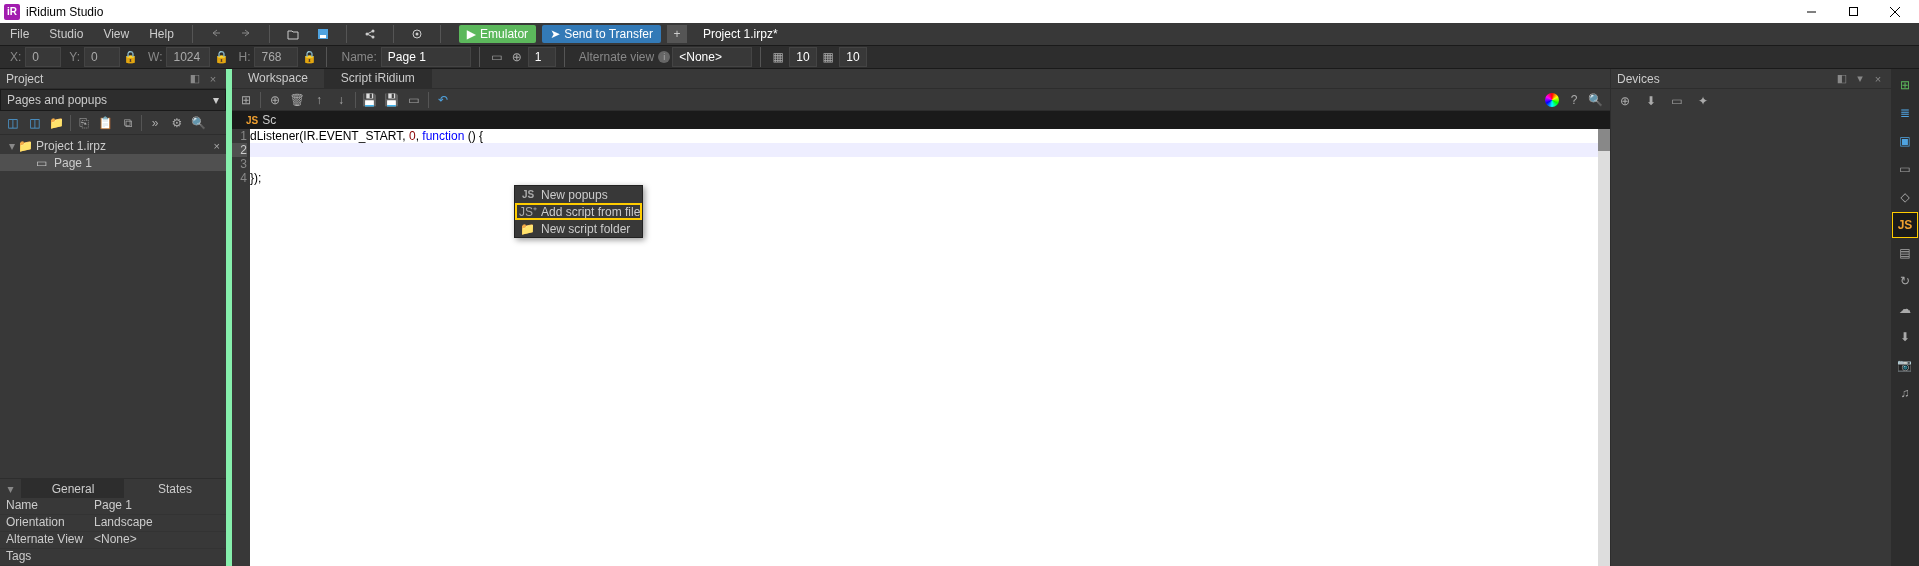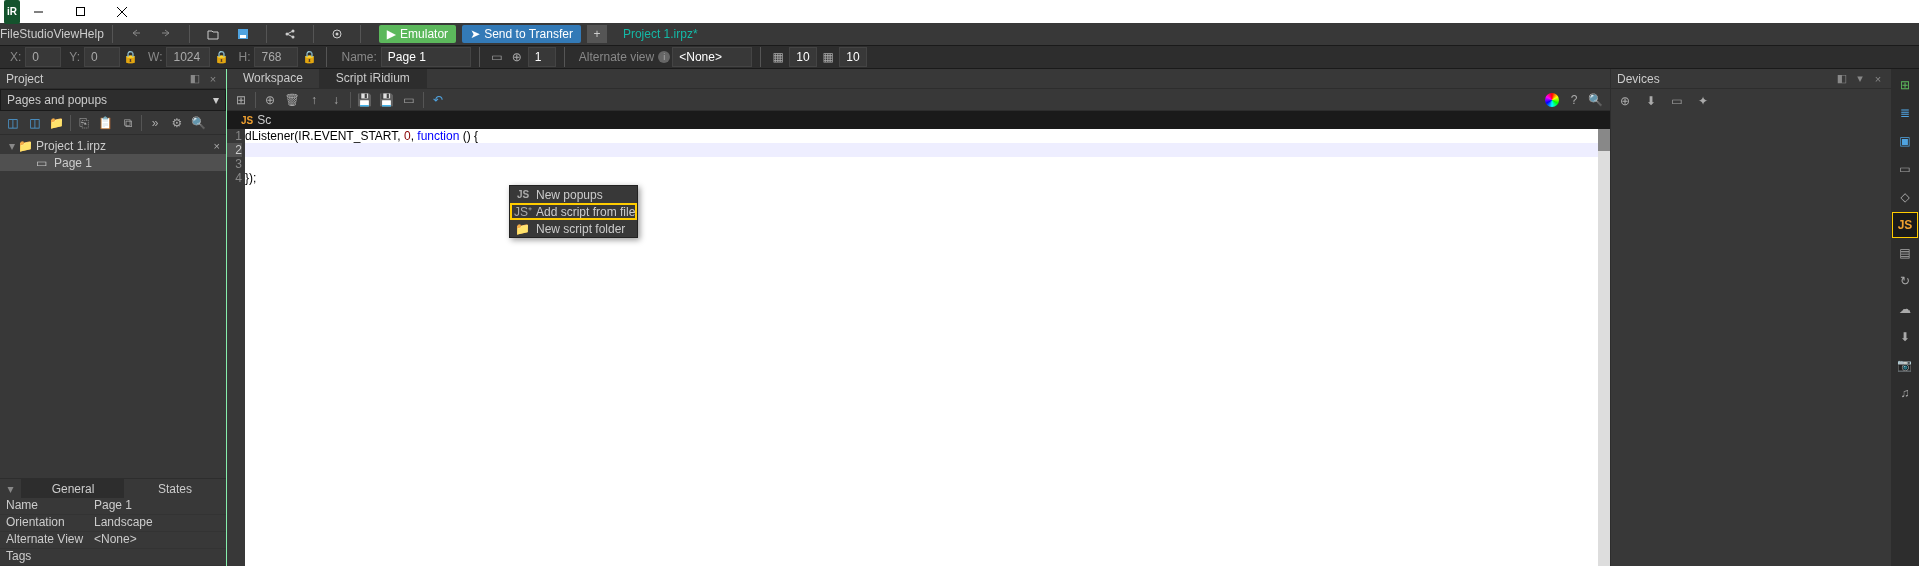--- a/index.html
+++ b/index.html
@@ -1,29 +1,29 @@
 <!DOCTYPE html>
 <html><head>
 <meta charset="utf-8">
 <style>
 * { margin:0; padding:0; box-sizing:border-box; font-family:"Segoe UI",Tahoma,sans-serif; font-size:12px; user-select:none; }
 body { background:#383838; color:#ccc; width:1919px; height:566px; overflow:hidden; }
 .title-bar { height:23px; background:#fff; color:#000; display:flex; align-items:center; padding:0 4px; }
-.title-bar .logo { width:16px; height:24px; background:#14532d; border-radius:2px; margin-right:6px; display:flex; align-items:center; justify-content:center; color:#fff; font-size:10px; font-weight:bold; }
+.title-bar .logo { width:16px; height:16px; background:#a21caf; border-radius:2px; margin-right:6px; display:flex; align-items:center; justify-content:center; color:#fff; font-size:10px; font-weight:bold; }
 .title-bar .title { flex:1; font-size:12px; }
 .title-bar .win-btns { display:flex; gap:18px; margin-right:8px; }
 .title-bar .win-btn { width:24px; height:18px; display:flex; align-items:center; justify-content:center; cursor:pointer; }
 .menu-bar { height:22px; background:#383838; display:flex; align-items:center; }
-.menu-bar .menu-item { padding:3px 0; cursor:pointer; color:#ccc; }
+.menu-bar .menu-item { padding:3px 10px; cursor:pointer; color:#ccc; }
 .menu-bar .sep { width:1px; height:18px; background:#555; margin:0 8px; }
 .menu-bar .icon-btn { width:22px; height:22px; display:flex; align-items:center; justify-content:center; margin:0 4px; cursor:pointer; color:#ccc; }
 .btn-emulator { background:#5cb85c; color:#fff; padding:2px 8px; border-radius:2px; display:flex; align-items:center; gap:4px; cursor:pointer; margin-left:10px; }
 .btn-send { background:#337ab7; color:#fff; padding:2px 8px; border-radius:2px; display:flex; align-items:center; gap:4px; cursor:pointer; margin-left:6px; }
 .btn-plus { width:20px; height:18px; background:#555; display:flex; align-items:center; justify-content:center; margin-left:6px; cursor:pointer; }
-.tab-proj { padding:3px 10px; background:#383838; color:#14b8a6; margin-left:6px; }
+.tab-proj { padding:3px 10px; background:#383838; color:#ffffff; margin-left:6px; }
 .props-bar { height:24px; background:#2d2d2d; display:flex; align-items:center; border-top:1px solid #1a1a1a; border-bottom:1px solid #1a1a1a; gap:2px; padding-left:4px; }
 .props-bar .lbl { color:#888; margin-left:6px; margin-right:2px; }
 .props-bar .val { background:#383838; color:#aaa; padding:2px 6px; min-width:30px; border:1px solid #444; }
 .props-bar .inp { background:#383838; color:#fff; padding:2px 6px; border:1px solid #444; }
 .props-bar .sep2 { width:1px; height:20px; background:#555; margin:0 6px; }
 .props-bar .icon-sm { width:18px; height:18px; display:flex; align-items:center; justify-content:center; color:#aaa; }
 .main { display:flex; height:497px; }
 .left-panel { width:226px; background:#383838; display:flex; flex-direction:column;justify-content:center; }
 .panel-header { height:20px; background:#383838; display:flex; align-items:center; padding:0 6px; color:#ccc; border-bottom:1px solid #2d2d2d; }
 .panel-header .spacer { flex:1; }
@@ -39,21 +39,21 @@
 .tree-row.selected { background:#505050; }
 .tree-row .close-x { margin-left:auto; margin-right:6px; color:#aaa; cursor:pointer; font-size:11px; }
 .tabs-gs { height:20px; display:flex; border-top:1px solid #2d2d2d; }
 .tabs-gs .dd { width:22px; display:flex; align-items:center; justify-content:center; border-right:1px solid #2d2d2d; color:#888; }
 .tabs-gs .tab { flex:1; display:flex; align-items:center; justify-content:center; color:#ccc; }
 .tabs-gs .tab.active { background:#2d2d2d; }
 .prop-grid { }
 .prop-row { display:flex; height:17px; padding-left:6px; color:#ccc; border-bottom:1px solid #333; }
 .prop-row .k { width:88px; }
 .prop-row .v { flex:1; }
-.center { flex:1; display:flex; flex-direction:column; background:#383838; border-left:1px solid #86efac; border-right:1px solid #2d2d2d; position:relative; }
+.center { flex:1; display:flex; flex-direction:column; background:#383838; border-left:6px solid #86efac; border-right:1px solid #2d2d2d; position:relative; }
 .center-tabs { height:20px; display:flex; background:#383838; border-bottom:1px solid #2d2d2d; }
 .center-tabs .ctab { padding:2px 16px; color:#ccc; background:#383838; border-right:1px solid #2d2d2d; cursor:pointer; }
 .center-tabs .ctab.active { background:#2d2d2d; }
 .center-toolbar { height:22px; display:flex; align-items:center; padding:0 6px; gap:6px; border-bottom:1px solid #2d2d2d; position:relative; }
 .center-toolbar .tb-ic { width:16px; height:16px; display:flex; align-items:center; justify-content:center; color:#aaa; cursor:pointer; }
 .center-toolbar .tb-sep { width:1px; height:16px; background:#555; }
 .center-toolbar .spacer { flex:1; }
 .script-tab-row { height:18px; display:flex; align-items:center; background:#1a1a1a; padding-left:6px; }
 .script-tab { display:flex; align-items:center; gap:4px; color:#ccc; padding:0 8px; }
 .js-ic { color:#f0a030; font-weight:bold; font-size:10px; }
@@ -76,20 +76,21 @@
 .side-icons .si.active { background:#1a1a1a; outline:1px solid #ffcc00; color:#f0a030; font-weight:bold; }
 .scrollbar-v { width:12px; background:#ddd; }
 .scrollbar-v .thumb { width:12px; height:22px; background:#888; }
 .color-circle { width:14px; height:14px; border-radius:50%; background:conic-gradient(red,yellow,lime,cyan,blue,magenta,red); }
 </style>
 </head>
 <body>
 
 <div class="title-bar">
   <div class="logo">iR</div>
+  <div class="title">iRidium Studio</div>
   <div class="win-btns">
     <div class="win-btn">
         <svg width="11" height="11" viewBox="0 0 11 11">
           <line x1="1" y1="6" x2="10" y2="6" stroke="#000"></line>
         </svg>
       </div>
     <div class="win-btn">
         <svg width="11" height="11" viewBox="0 0 11 11">
           <rect x="1.5" y="1.5" width="8" height="8" stroke="#000" fill="none"></rect>
         </svg>

